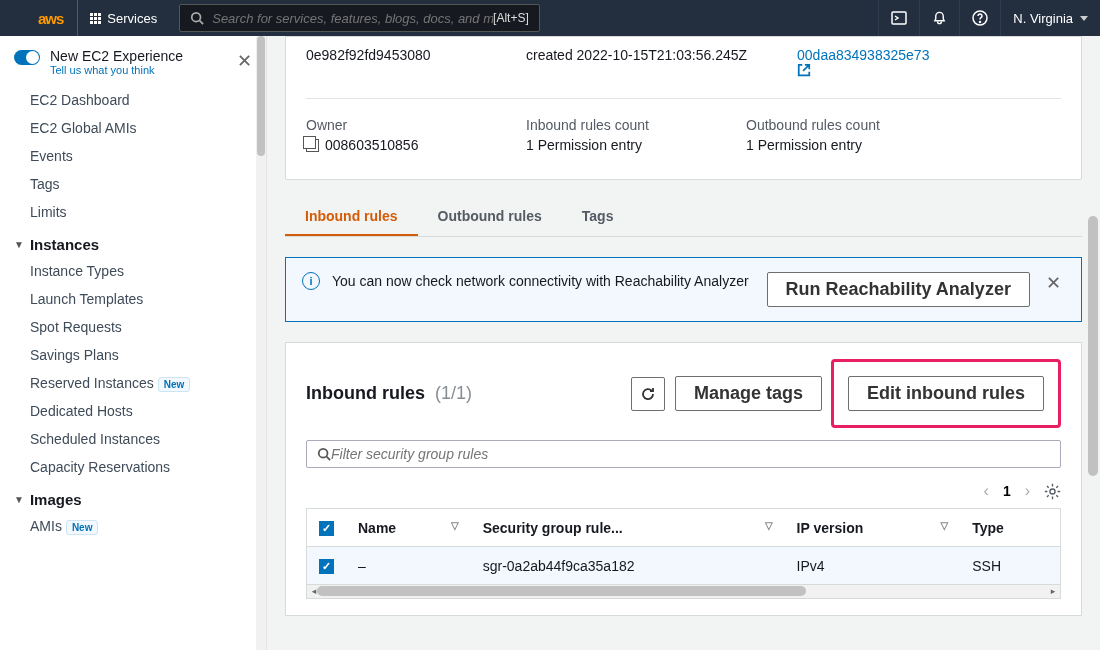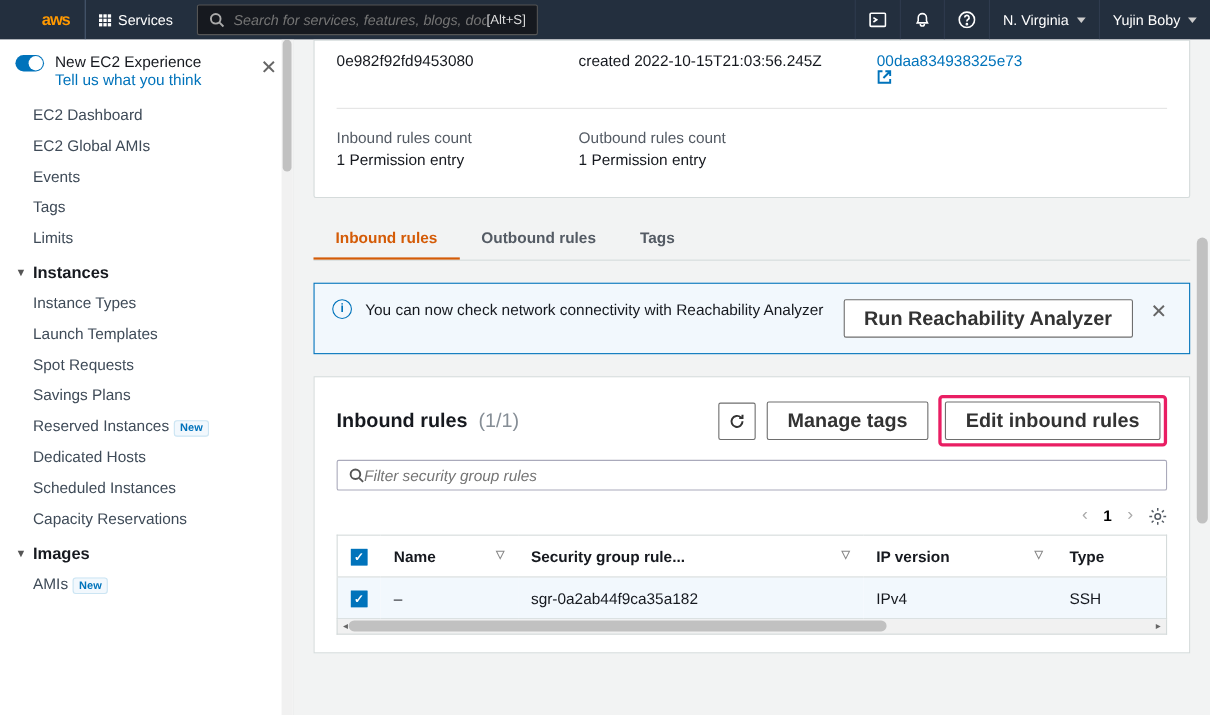--- a/index.html
+++ b/index.html
@@ -24,21 +24,21 @@
 
 .shell{ display:flex; height:calc(650px - 36px); }
 .sidebar{ width:267px; border-right:1px solid #e4e4e4; overflow-y:auto; background:#fff; padding-bottom:20px; position:relative;}
 .sbscroll{ position:absolute; right:0; top:0; bottom:0; width:10px; background:#f1f1f1;}
 .sbscroll .thumb{ position:absolute; left:1px; width:8px; top:0; height:120px; background:#c1c1c1; border-radius:4px;}
 .newexp{ display:flex; align-items:flex-start; padding:12px 12px 10px 14px; gap:10px; }
 .toggle{ width:26px; height:15px; background:#0073bb; border-radius:8px; position:relative; flex-shrink:0; margin-top:2px;}
 .toggle::after{ content:''; position:absolute; right:1px; top:1px; width:13px; height:13px; background:#fff; border-radius:50%; }
 .newexp .tx{ flex:1; }
 .newexp .t1{ font-size:14px; color:#16191f; font-weight:400;}
-.newexp .t2{ font-size:14px; color:#0073bb; }
+.newexp .t2{ font-size:11px; color:#0073bb; }
 .newexp .x{ font-size:18px; color:#666; cursor:pointer; padding:2px;}
 .navh{ display:flex; align-items:center; gap:6px; padding:10px 14px 4px; font-size:15px; font-weight:700; color:#16191f;}
 .navh .car{ font-size:10px; color:#555;}
 .navi{ display:block; padding:6px 14px 6px 30px; font-size:14px; color:#3f4b58; cursor:pointer;}
 .badge-new{ background:#f2f8fd; color:#0073bb; font-size:10px; font-weight:700; padding:1px 5px; border-radius:3px; margin-left:4px; border:1px solid #cce5f3;}
 
 .main{ flex:1; background:#f2f3f3; overflow:auto; padding:0 18px 20px; position:relative;}
 .mainscroll{ position:absolute; right:2px; top:0; bottom:0; width:12px; }
 .mainscroll .thumb{ position:absolute; right:0; top:180px; width:10px; height:260px; background:#c1c1c1; border-radius:5px;}
 
@@ -62,21 +62,21 @@
 .infobox .msg{ flex:1; font-size:14px; line-height:1.4;}
 .btn{ background:#fff; border:1px solid #6e6e6e; padding:6px 18px; font-size:18px; font-weight:700; color:#333; cursor:pointer; border-radius:2px; white-space:nowrap;}
 .infobox .x{ font-size:18px; color:#666; cursor:pointer; padding:0 4px;}
 
 .panel{ background:#fff; border:1px solid #d5dbdb; margin-top:20px; padding:16px 20px;}
 .phead{ display:flex; align-items:center; gap:10px; }
 .ptitle{ font-size:18px; font-weight:700;}
 .pcount{ font-size:18px; color:#868e96; font-weight:400;}
 .phead .sp{flex:1;}
 .iconbtn{ width:34px; height:34px; border:1px solid #6e6e6e; background:#fff; display:flex; align-items:center; justify-content:center; cursor:pointer; border-radius:2px;}
-.hl{ border:3px solid #e91e63; padding:3px; border-radius:4px; margin-left:-1px;}
+.hl{ border:3px solid #e91e63; padding:14px; border-radius:4px; margin-left:-1px;}
 .filter{ margin-top:12px; display:flex; align-items:center; border:1px solid #aab; border-radius:2px; padding:5px 10px; background:#fff;}
 .filter input{ flex:1; border:none; outline:none; font-size:14px; font-style:italic; color:#888;}
 
 .pager{ display:flex; align-items:center; justify-content:flex-end; gap:14px; margin-top:14px; color:#666;}
 .pager .pg{ font-weight:700; color:#000;}
 .gear-svg{ width:17px; height:17px; fill:none; stroke:#545b64; stroke-width:1.6;}
 .chev{ font-size:16px; color:#aaa; cursor:pointer; user-select:none;}
 
 .tbl{ border:1px solid #d5dbdb; margin-top:8px; width:100%; border-collapse:collapse;}
 .tbl th{ text-align:left; padding:10px 12px; font-size:14px; font-weight:700; border-bottom:1px solid #d5dbdb;}
@@ -136,24 +136,20 @@
         <svg width="16" height="16" viewBox="0 0 16 16" fill="none" stroke="#fff" stroke-width="1.5">
           <circle cx="8" cy="8" r="7"></circle>
           <path d="M6 6a2 2 0 113 1.7c-.7.4-1 .8-1 1.8"></path>
           <circle cx="8" cy="12" r=".5" fill="#fff"></circle>
         </svg>
       </div>
     <div class="txt">
         <span>N. Virginia</span>
         <span class="tri-down"></span>
       </div>
-    <div class="txt">
-        <span>Yujin Boby</span>
-        <span class="tri-down"></span>
-      </div>
   </div>
 </div>
 
 <div class="shell">
 
   <div class="sidebar">
     <div class="newexp">
       <div class="toggle"></div>
       <div class="tx">
         <div class="t1">New EC2 Experience</div>
@@ -205,20 +201,27 @@
           <div class="pval link">
             <span>00daa834938325e73</span>
           </div>
           <svg class="ext-svg" viewBox="0 0 16 16">
               <path d="M6 2H2v12h12v-4M9 2h5v5M14 2L7 9"></path>
             </svg>
         </div>
       </div>
       <hr class="div">
       <div class="props">
+        <div class="col">
+          <div class="plab">Owner</div>
+          <div class="pval">
+              <span class="copy-ic"></span>
+              <span>008603510856</span>
+            </div>
+        </div>
         <div class="col">
           <div class="plab">Inbound rules count</div>
           <div class="pval">1 Permission entry</div>
         </div>
         <div class="col">
           <div class="plab">Outbound rules count</div>
           <div class="pval">1 Permission entry</div>
         </div>
       </div>
     </div>

